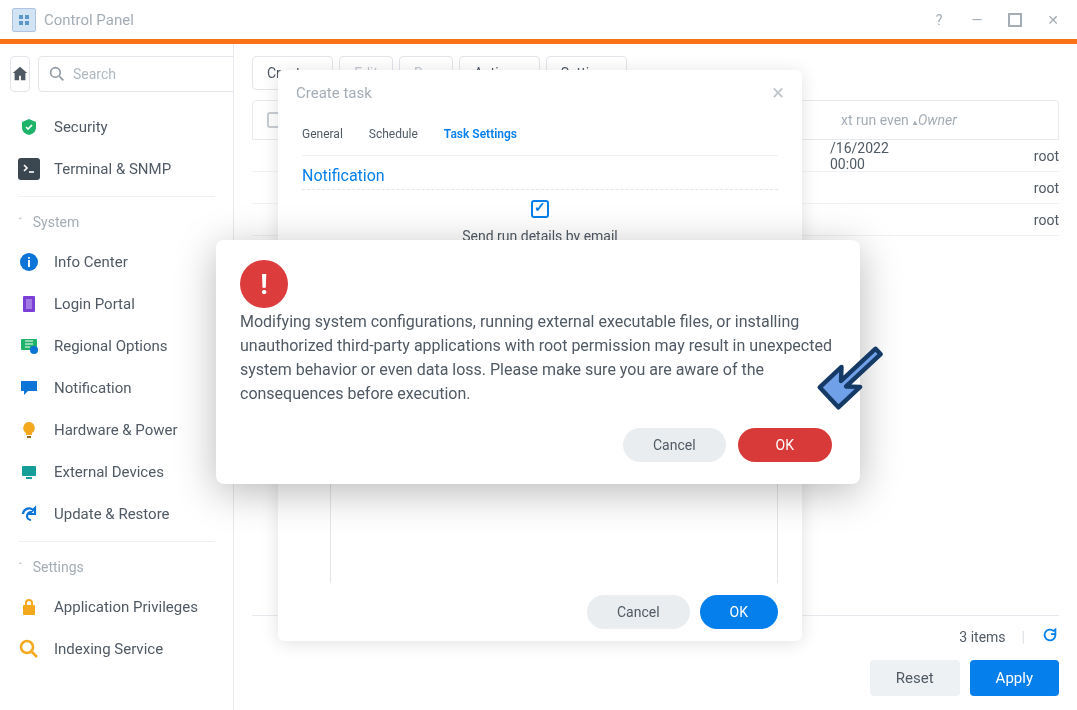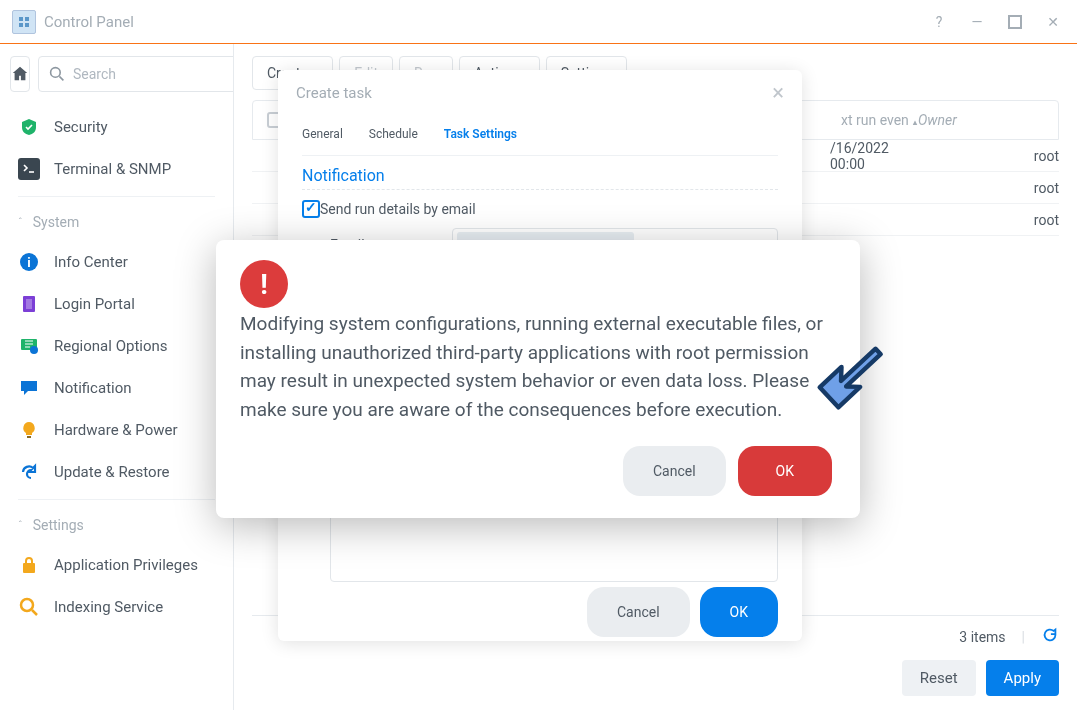--- a/index.html
+++ b/index.html
@@ -1,19 +1,19 @@
 <!DOCTYPE html>
 <html><head>
   <meta charset="utf-8">
   <style>
     * { box-sizing: border-box; margin: 0; padding: 0; font-family: -apple-system, BlinkMacSystemFont, "Segoe UI", Roboto, Arial, sans-serif; }
     body { width: 1077px; height: 710px; overflow: hidden; background: #fff; color: #505a64; font-size: 14px; position: relative; }
 
     
-    .titlebar { height: 44px; display: flex; align-items: center; padding: 0 12px; border-bottom: 1px solid #f97316; }
+    .titlebar { height: 44px; display: flex; align-items: center; padding: 0 12px; border-bottom: 5px solid #f97316; }
     .tb-icon { width: 24px; height: 24px; margin-right: 8px; background: #d0e4f5; border: 1px solid #b0c4de; border-radius: 2px; display:flex;align-items:center;justify-content:center;}
     .tb-title { flex: 1; color: #a4adb5; font-size: 15px; }
     .tb-btn { width: 24px; height: 24px; display: flex; align-items: center; justify-content: center; margin-left: 14px; color: #a4adb5; cursor: pointer; }
 
     
     .layout { display: flex; height: calc(100% - 44px); }
     .sidebar { width: 234px; border-right: 1px solid #e6eaee; padding-top: 8px; overflow: hidden; }
     .content { flex: 1; position: relative; padding: 12px 18px; }
 
     
@@ -39,51 +39,51 @@
     
     .table-head { display:flex; height:40px; align-items:center; border:1px solid #e6eaee; border-radius:4px 4px 0 0; background:#fff; color:#a4adb5; font-size:14px;}
     .th-check{width:44px;display:flex;align-items:center;justify-content:center;}
     .th-next{flex:1;padding-left:10px;}
     .th-owner{width:140px;font-style:italic;}
     .table-row{display:flex;height:32px;align-items:center;border-bottom:1px solid #f0f2f4;padding-left:44px;color:#505a64;}
     .tr-next{flex:1;}
     .tr-owner{width:140px;text-align:right;}
     .refresh-ic{color:#0b74d6;font-size:18px;cursor:pointer;}
     .main-actions{position:absolute;bottom:14px;right:18px;display:flex;gap:10px;}
-    .btn{height:36px;padding:0 18px;border-radius:4px;border:none;font-size:15px;cursor:pointer;}
+    .btn{height:36px;padding:0 26px;border-radius:4px;border:none;font-size:15px;cursor:pointer;}
     .btn-sec{background:#eef1f4;color:#505a64;}
     .btn-pri{background:#057feb;color:#fff;}
 
     
     .dialog1{position:absolute;left:278px;top:70px;width:524px;height:571px;background:#fff;border-radius:6px;box-shadow:0 2px 18px rgba(0,0,0,0.12);z-index:10;padding:0;}
     .d1-head{height:46px;display:flex;align-items:center;padding:0 18px;color:#a4adb5;font-size:15px;border-bottom:1px solid transparent;}
     .d1-close{margin-left:auto;font-size:22px;color:#c0c6cc;cursor:pointer;line-height:1;}
     .d1-body{padding:4px 24px 18px 24px;position:relative;height:calc(100% - 46px - 58px);overflow:hidden;}
     .d1-tabs{display:flex;gap:26px;border-bottom:1px solid #eef1f4;height:36px;align-items:center;margin-bottom:8px;}
     .d1-tab{font-size:12px;color:#505a64;cursor:pointer;padding-bottom:8px;}
     .d1-tab.active{color:#057feb;font-weight:600;position:relative;}
     .d1-section-h{color:#057feb;font-size:16px;margin:10px 0 4px 0;}
     .d1-hr{height:1px;border-bottom:1px dashed #e2e6ea;margin-bottom:10px;}
-    .d1-row{display:flex;align-items:center;margin:10px 0;}
+    .d1-row{display:flex;align-items:center;gap:10px;margin:10px 0;flex-direction:column;}
     .d1-check{appearance:none;width:18px;height:18px;border:2px solid #057feb;border-radius:3px;position:relative;cursor:pointer;}
     .d1-check:checked::after{content:'✓';position:absolute;color:#057feb;font-size:14px;left:1px;top:-3px;font-weight:bold;}
     .d1-fld-label{width:150px;padding-left:28px;color:#505a64;}
     .d1-chip-holder{flex:1;height:34px;border:1px solid #e2e6ea;border-radius:4px;display:flex;align-items:center;padding:0 4px;}
     .d1-chip{background:#e8eef3;border-radius:3px;height:26px;display:flex;align-items:center;padding:0 8px;gap:8px;color:#6b7680;font-size:13px;}
     .d1-chip-x{color:#9aa3ab;cursor:pointer;font-size:14px;}
     .d1-textarea{width:calc(100% - 28px);margin-left:28px;height:160px;border:1px solid #e2e6ea;border-radius:4px;}
     .d1-foot{position:absolute;bottom:0;left:0;right:0;height:58px;display:flex;align-items:center;justify-content:flex-end;gap:10px;padding:0 24px;}
-    .btn-pill{height:50px;border-radius:17px;padding:0 30px;border:none;font-size:14px;cursor:pointer;}
+    .btn-pill{height:34px;border-radius:17px;padding:0 30px;border:none;font-size:14px;cursor:pointer;}
     .btn-pill-sec{background:#eaedf0;color:#505a64;}
     .btn-pill-pri{background:#057feb;color:#fff;}
 
     
     .dialog2{position:absolute;left:216px;top:240px;width:644px;background:#fff;border-radius:8px;box-shadow:0 8px 40px rgba(0,0,0,0.28);z-index:30;padding:22px 28px 22px 24px;}
     .d2-icon{width:48px;height:48px;border-radius:50%;background:#dc3c3c;color:#fff;font-size:28px;font-weight:bold;display:flex;align-items:center;justify-content:center;position:absolute;left:24px;top:20px;}
-    .d2-body{color:#505a64;font-size:19px;line-height:1.5;margin-top:48px;margin-bottom:22px;}
+    .d2-body{color:#505a64;font-size:16px;line-height:1.5;margin-top:48px;margin-bottom:22px;}
     .d2-foot{display:flex;justify-content:flex-end;gap:12px;}
     .btn-pill-red{background:#d83a3a;color:#fff;}
 
     
     .cursor-arrow{position:absolute;left:806px;top:332px;z-index:40;width:88px;height:88px;}
 
     .chk{width:16px;height:16px;border:2px solid #c8ced4;border-radius:3px;display:inline-block;}
     .sort-caret{font-size:9px;margin-left:4px;}
   </style>
 </head>
@@ -188,20 +188,29 @@
       <span>Notification</span>
     </div>
     <div class="side-item">
       <span class="si-icon" style="color:#f3a81d">
           <svg width="20" height="20" viewBox="0 0 20 20">
             <path d="M10 2a6 6 0 00-3 11v2h6v-2a6 6 0 00-3-11z" fill="currentColor"></path>
             <rect x="8" y="16" width="4" height="2" fill="#8a6a20"></rect>
           </svg>
         </span>
       <span>Hardware &amp; Power</span>
+    </div>
+    <div class="side-item">
+      <span class="si-icon" style="color:#159e98">
+          <svg width="20" height="20" viewBox="0 0 20 20">
+            <rect x="3" y="4" width="14" height="10" rx="1" fill="currentColor"></rect>
+            <rect x="7" y="15" width="6" height="2" fill="currentColor"></rect>
+          </svg>
+        </span>
+      <span>External Devices</span>
     </div>
     <div class="side-item">
       <span class="si-icon" style="color:#0b74d6">
           <svg width="20" height="20" viewBox="0 0 20 20">
             <path d="M4 10a6 6 0 0110-4l2-2v6h-6l2-2a4 4 0 100 8" fill="none" stroke="currentColor" stroke-width="2.2"></path>
           </svg>
         </span>
       <span>Update &amp; Restore</span>
     </div>
 

